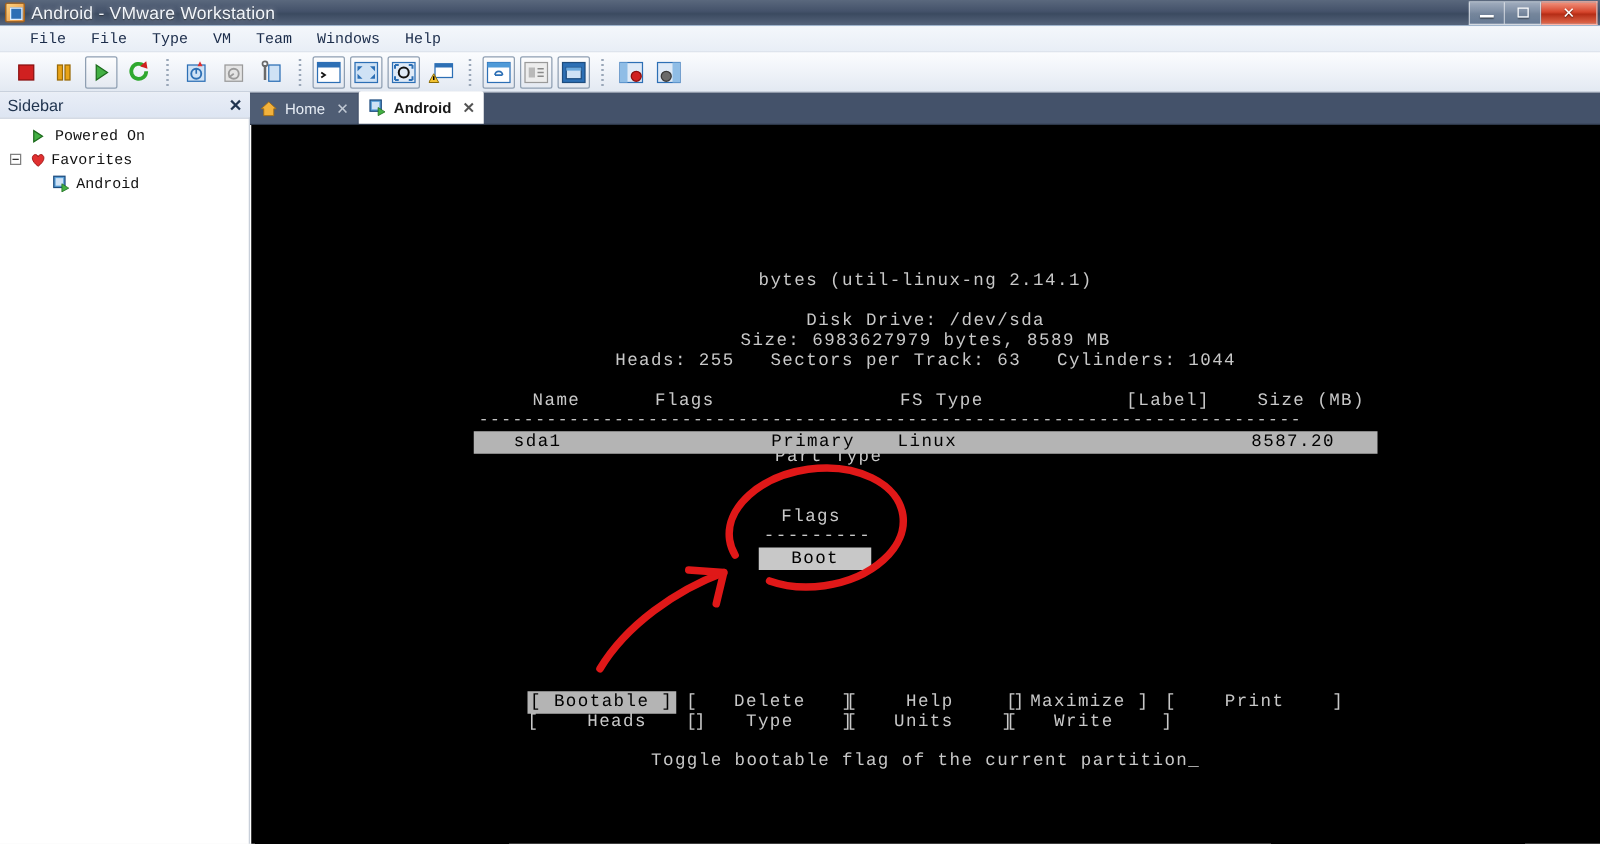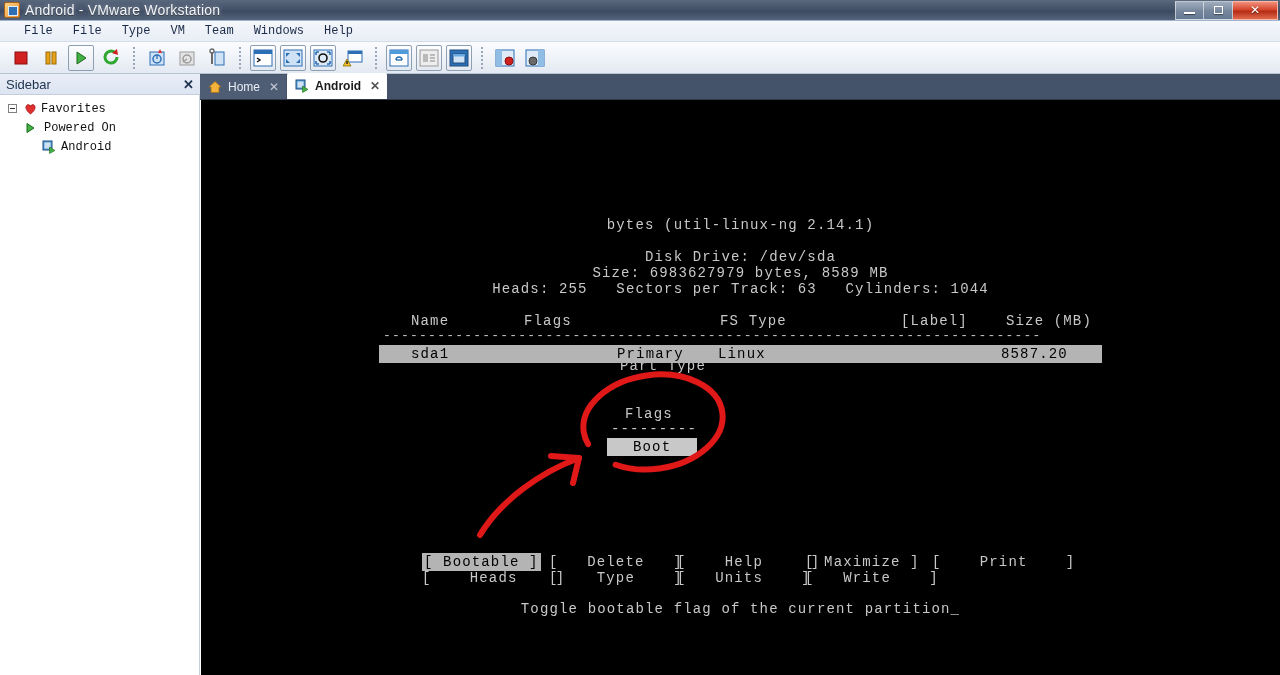--- a/index.html
+++ b/index.html
@@ -305,37 +305,37 @@
 </div>
 
 <div id="sidebar">
   <div id="sidebar-head">
     <span class="sb-title">Sidebar</span>
     <span class="sb-close">✕</span>
   </div>
 
   <div style="padding-top:4px;">
 
+    <div class="sb-row" style="padding-left:22px;">
+      <span style="width:16px;display:inline-flex;justify-content:center;">
+        <svg width="12" height="12" viewBox="0 0 12 12">
+            <polygon points="3,1.5 10,6 3,10.5" fill="#43b043" stroke="#1d6b1d"></polygon>
+          </svg>
+      </span>
+      <span class="sb-label" style="margin-left:6px;">Powered On</span>
+    </div>
+
     <div class="sb-row" style="padding-left:8px;">
       <span class="expander"></span>
       <span style="width:18px;display:inline-flex;justify-content:center;margin-left:4px;">
         <svg width="13" height="13" viewBox="0 0 13 13">
           <path d="M6.5 12 C1 8 1 4 3.4 2.8 C5 2 6.5 3.6 6.5 4.6 C6.5 3.6 8 2 9.6 2.8 C12 4 12 8 6.5 12 Z" fill="#e03030" stroke="#9a1010" stroke-width=".7"></path>
         </svg>
       </span>
       <span class="sb-label" style="margin-left:2px;">Favorites</span>
-    </div>
-
-    <div class="sb-row" style="padding-left:22px;">
-      <span style="width:16px;display:inline-flex;justify-content:center;">
-        <svg width="12" height="12" viewBox="0 0 12 12">
-            <polygon points="3,1.5 10,6 3,10.5" fill="#43b043" stroke="#1d6b1d"></polygon>
-          </svg>
-      </span>
-      <span class="sb-label" style="margin-left:6px;">Powered On</span>
     </div>
 
     <div class="sb-row" style="padding-left:40px;">
       <span style="width:18px;display:inline-flex;justify-content:center;">
         <svg width="14" height="14" viewBox="0 0 14 14">
           <rect x="1" y="1" width="9" height="9" fill="#5aa0d8" stroke="#1d4c7e"></rect>
           <rect x="2.5" y="2.5" width="6" height="6" fill="#cfe2f5"></rect>
           <polygon points="7.5,7 13,10.5 7.5,13.5" fill="#43b043" stroke="#1d6b1d" stroke-width=".6"></polygon>
         </svg>
       </span>
@@ -369,21 +369,21 @@
 
 <div id="terminal">
 
   <div class="tline center-line" style="top:117px;">bytes (util-linux-ng 2.14.1)</div>
 
   <div class="tline center-line" style="top:149px;">Disk Drive: /dev/sda</div>
   <div class="tline center-line" style="top:165px;">Size: 6983627979 bytes, 8589 MB</div>
   <div class="tline center-line" style="top:181px;">Heads: 255   Sectors per Track: 63   Cylinders: 1044</div>
 
   <div>
-    <div class="tline" style="left:210px; top:213px;">Name</div>
+    <div class="tline" style="left:225px; top:213px;">Name</div>
     <div class="tline" style="left:323px; top:213px;">Flags</div>
     <div class="tline" style="left:419px; top:213px;margin-top:45px;">Part Type</div>
     <div class="tline" style="left:519px; top:213px;">FS Type</div>
     <div class="tline" style="left:700px; top:213px;">[Label]</div>
     <div class="tline" style="left:805px; top:213px;">Size (MB)</div>
   </div>
 
   <div class="tline" style="left:182px; top:228px; font-size:13px; letter-spacing:1.22px;">-------------------------------------------------------------------------</div>
 
   <div id="part-row">

